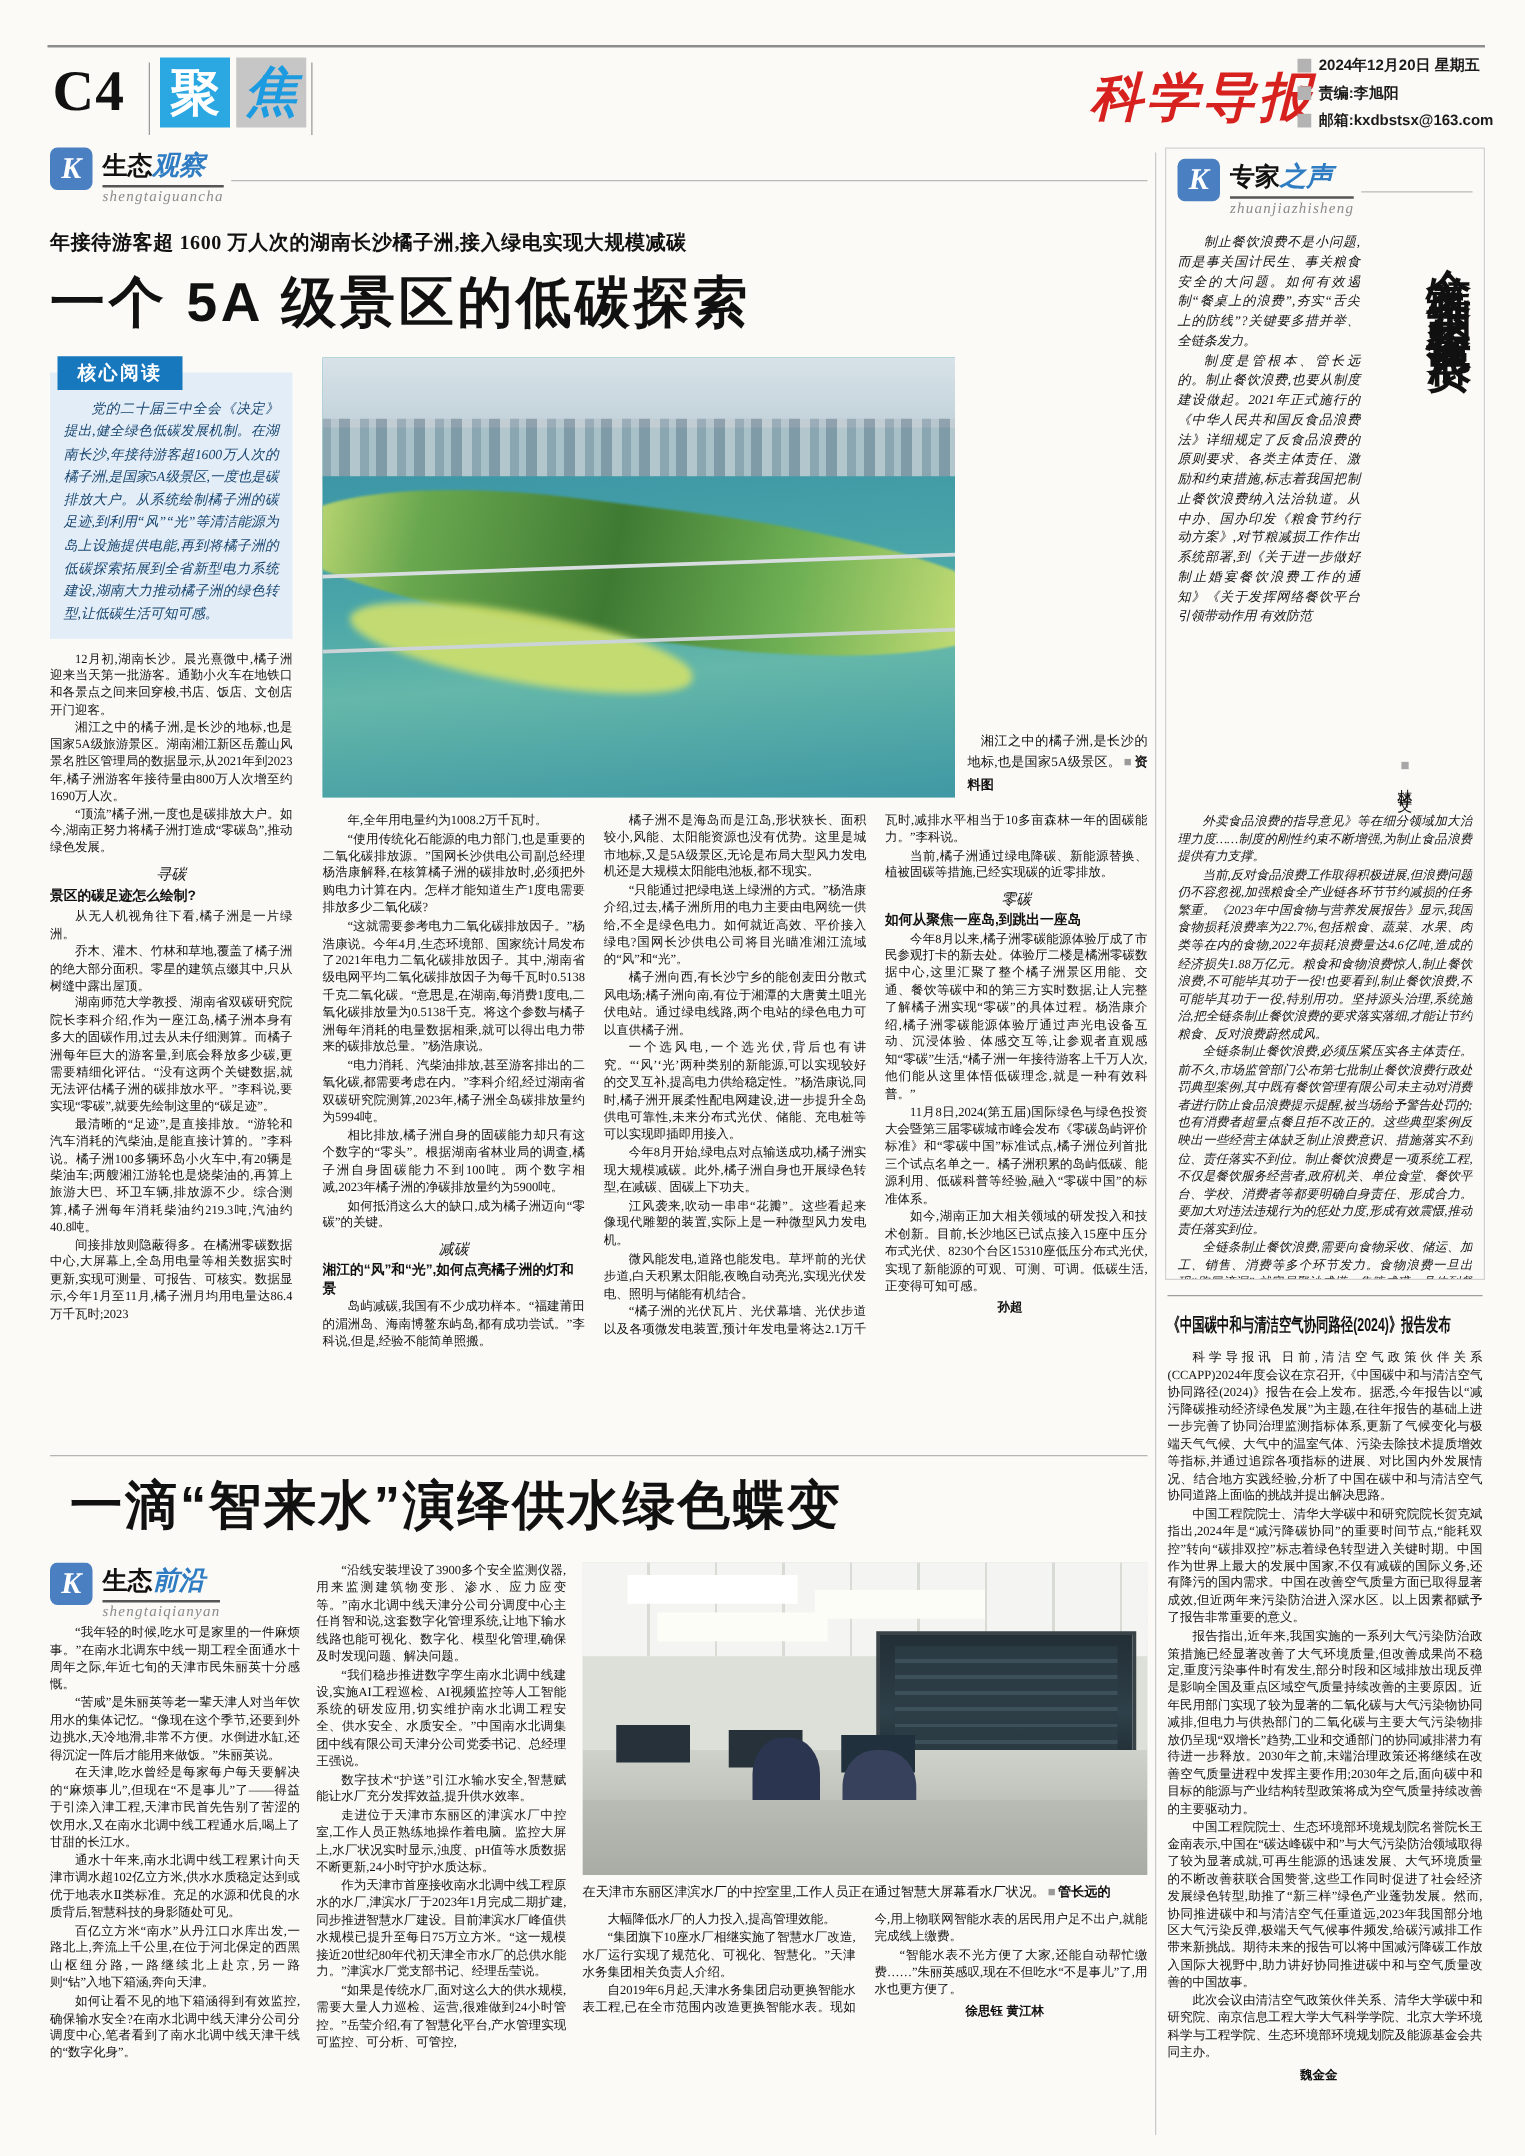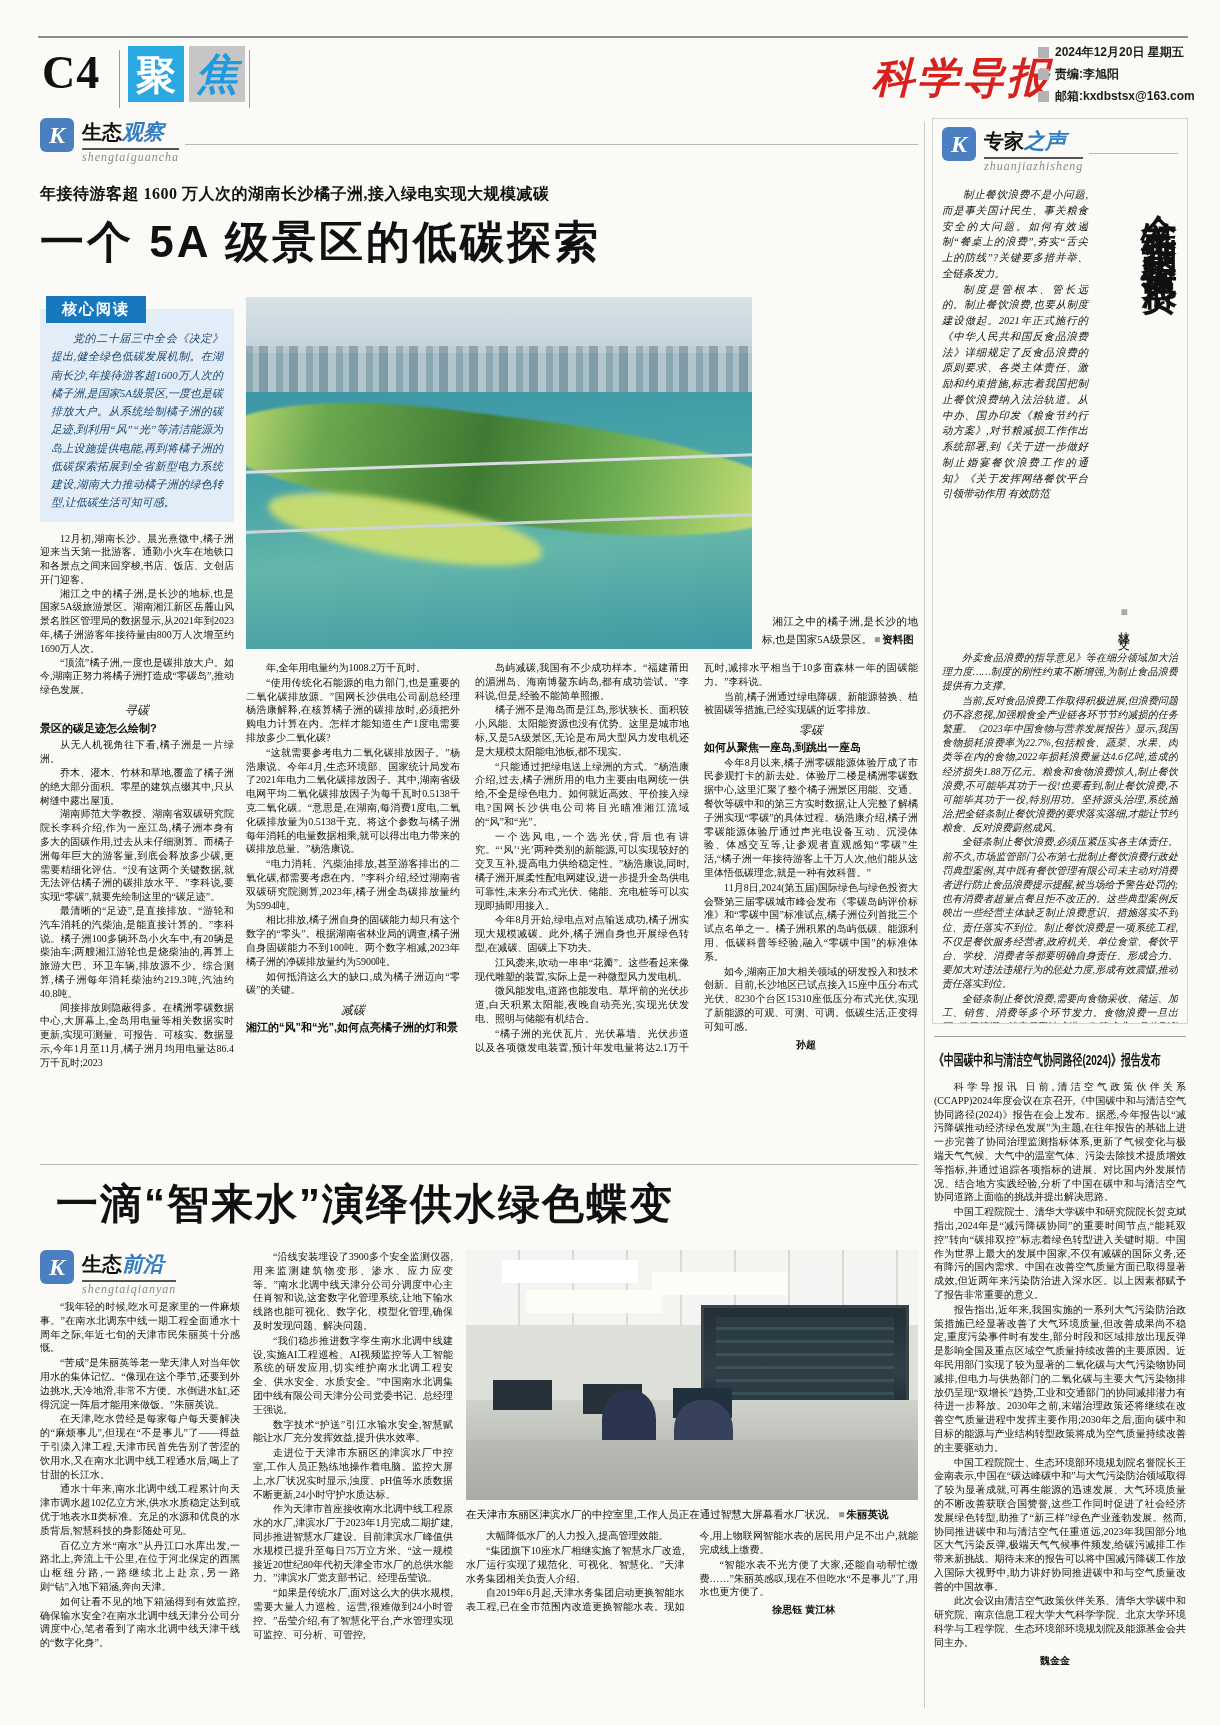--- a/index.html
+++ b/index.html
@@ -33,21 +33,21 @@
   .li.para { text-indent:2em; }
   .li.kai { text-indent:2em; font-style:italic; }
   .li.marker { text-align:center; font-style:italic; font-weight:normal; font-size:12px; margin:5px 0 2px; font-family:"Liberation Serif",serif; }
   .li.subhead { font-weight:bold; font-size:11px; line-height:1.35; font-family:"Liberation Sans","DejaVu Sans",sans-serif; text-align:left; margin-bottom:3px; }
   .li.sign { text-align:center; font-weight:bold; font-family:"Liberation Sans",sans-serif; padding-right:10px; margin-top:4px; text-indent:0; }
 
   
   .lead { position:absolute; left:40px; top:118px; width:878px; }
   .kicker { margin-top:16px; font-size:16px; font-weight:bold; letter-spacing:.5px; color:#111; }
   .headline1 { margin-top:8px; font-size:44px; font-weight:900; letter-spacing:3px; font-family:"Liberation Sans","DejaVu Sans",sans-serif; white-space:nowrap; }
-  .lead-body { display:flex; gap:12px; margin-top:25px; }
+  .lead-body { display:flex; gap:24px; margin-top:14px; }
   .colA { width:194px; flex:none; }
   .corebox { background:#e2edf7; padding:20px 11px 10px; position:relative; margin-top:12px; }
   .corebox .lab { position:absolute; top:-13px; left:6px; background:#1878be; color:#fff; font-size:15px; font-weight:bold; font-family:"Liberation Sans",sans-serif; padding:4px 16px; letter-spacing:2px; }
   .corebox .ct { font-size:11px; line-height:1.66; font-style:italic; color:#17446e; text-align:justify; text-indent:2em; }
   .col1list { margin-top:10px; max-height:610px; overflow:hidden; }
   .colB { flex:1; min-width:0; }
   .photo-row { display:flex; gap:10px; }
   .photo1 { width:506px; height:352px; position:relative; overflow:hidden; flex:none; background:#57a7ad; }
   .p1-sky { position:absolute; left:0; top:0; right:0; height:16%; background:linear-gradient(#d8e2e8,#c2d2da); }
   .p1-city { position:absolute; left:0; top:14%; right:0; height:15%; background:repeating-linear-gradient(90deg,#93a6b2 0 7px,#b6c4cc 7px 13px,#8699a6 13px 22px,#c2ccd2 22px 30px); opacity:.85; }
@@ -179,20 +179,21 @@
             <div class="li para">“使用传统化石能源的电力部门,也是重要的二氧化碳排放源。”国网长沙供电公司副总经理杨浩康解释,在核算橘子洲的碳排放时,必须把外购电力计算在内。怎样才能知道生产1度电需要排放多少二氧化碳?</div>
             <div class="li para">“这就需要参考电力二氧化碳排放因子。”杨浩康说。今年4月,生态环境部、国家统计局发布了2021年电力二氧化碳排放因子。其中,湖南省级电网平均二氧化碳排放因子为每千瓦时0.5138千克二氧化碳。“意思是,在湖南,每消费1度电,二氧化碳排放量为0.5138千克。将这个参数与橘子洲每年消耗的电量数据相乘,就可以得出电力带来的碳排放总量。”杨浩康说。</div>
             <div class="li para">“电力消耗、汽柴油排放,甚至游客排出的二氧化碳,都需要考虑在内。”李科介绍,经过湖南省双碳研究院测算,2023年,橘子洲全岛碳排放量约为5994吨。</div>
             <div class="li para">相比排放,橘子洲自身的固碳能力却只有这个数字的“零头”。根据湖南省林业局的调查,橘子洲自身固碳能力不到100吨。两个数字相减,2023年橘子洲的净碳排放量约为5900吨。</div>
             <div class="li para">如何抵消这么大的缺口,成为橘子洲迈向“零碳”的关键。</div>
             <div class="li marker">减碳</div>
             <div class="li subhead">湘江的“风”和“光”,如何点亮橘子洲的灯和景</div>
             <div class="li para">岛屿减碳,我国有不少成功样本。“福建莆田的湄洲岛、海南博鳌东屿岛,都有成功尝试。”李科说,但是,经验不能简单照搬。</div>
             <div class="li para">橘子洲不是海岛而是江岛,形状狭长、面积较小,风能、太阳能资源也没有优势。这里是城市地标,又是5A级景区,无论是布局大型风力发电机还是大规模太阳能电池板,都不现实。</div>
             <div class="li para">“只能通过把绿电送上绿洲的方式。”杨浩康介绍,过去,橘子洲所用的电力主要由电网统一供给,不全是绿色电力。如何就近高效、平价接入绿电?国网长沙供电公司将目光瞄准湘江流域的“风”和“光”。</div>
+            <div class="li para">橘子洲向西,有长沙宁乡的能创麦田分散式风电场;橘子洲向南,有位于湘潭的大唐黄土咀光伏电站。通过绿电线路,两个电站的绿色电力可以直供橘子洲。</div>
             <div class="li para">一个选风电,一个选光伏,背后也有讲究。“‘风’‘光’两种类别的新能源,可以实现较好的交叉互补,提高电力供给稳定性。”杨浩康说,同时,橘子洲开展柔性配电网建设,进一步提升全岛供电可靠性,未来分布式光伏、储能、充电桩等可以实现即插即用接入。</div>
             <div class="li para">今年8月开始,绿电点对点输送成功,橘子洲实现大规模减碳。此外,橘子洲自身也开展绿色转型,在减碳、固碳上下功夫。</div>
             <div class="li para">江风袭来,吹动一串串“花瓣”。这些看起来像现代雕塑的装置,实际上是一种微型风力发电机。</div>
             <div class="li para">微风能发电,道路也能发电。草坪前的光伏步道,白天积累太阳能,夜晚自动亮光,实现光伏发电、照明与储能有机结合。</div>
             <div class="li para">“橘子洲的光伏瓦片、光伏幕墙、光伏步道以及各项微发电装置,预计年发电量将达2.1万千瓦时,减排水平相当于10多亩森林一年的固碳能力。”李科说。</div>
             <div class="li para">当前,橘子洲通过绿电降碳、新能源替换、植被固碳等措施,已经实现碳的近零排放。</div>
             <div class="li marker">零碳</div>
             <div class="li subhead">如何从聚焦一座岛,到跳出一座岛</div>
             <div class="li para">今年8月以来,橘子洲零碳能源体验厅成了市民参观打卡的新去处。体验厅二楼是橘洲零碳数据中心,这里汇聚了整个橘子洲景区用能、交通、餐饮等碳中和的第三方实时数据,让人完整了解橘子洲实现“零碳”的具体过程。杨浩康介绍,橘子洲零碳能源体验厅通过声光电设备互动、沉浸体验、体感交互等,让参观者直观感知“零碳”生活,“橘子洲一年接待游客上千万人次,他们能从这里体悟低碳理念,就是一种有效科普。”</div>
             <div class="li para">11月8日,2024(第五届)国际绿色与绿色投资大会暨第三届零碳城市峰会发布《零碳岛屿评价标准》和“零碳中国”标准试点,橘子洲位列首批三个试点名单之一。橘子洲积累的岛屿低碳、能源利用、低碳科普等经验,融入“零碳中国”的标准体系。</div>
@@ -239,21 +240,21 @@
           <div class="p2-ceil"></div>
           <div class="p2-light"></div>
           <div class="p2-wall"></div>
           <div class="p2-screen"></div>
           <div class="p2-desk"></div>
           <div class="p2-mon"></div>
           <div class="p2-p1"></div>
           <div class="p2-p2"></div>
           <div class="p2-floor"></div>
         </div>
-        <div class="cap2"><span>在天津市东丽区津滨水厂的中控室里,工作人员正在通过智慧大屏幕看水厂状况。</span><span class="credit"><span class="bb">■</span><b>朱丽英说</b></span></div>
+        <div class="cap2"><span>在天津市东丽区津滨水厂的中控室里,工作人员正在通过智慧大屏幕看水厂状况。</span><span class="credit"><span class="bb">■</span><b>管长远的</b></span></div>
         <div class="wflow">
             <div class="li para">大幅降低水厂的人力投入,提高管理效能。</div>
             <div class="li para">“集团旗下10座水厂相继实施了智慧水厂改造,水厂运行实现了规范化、可视化、智慧化。”天津水务集团相关负责人介绍。</div>
             <div class="li para">自2019年6月起,天津水务集团启动更换智能水表工程,已在全市范围内改造更换智能水表。现如今,用上物联网智能水表的居民用户足不出户,就能完成线上缴费。</div>
             <div class="li para">“智能水表不光方便了大家,还能自动帮忙缴费……”朱丽英感叹,现在不但吃水“不是事儿”了,用水也更方便了。</div>
             <div class="li sign">徐思钰 黄江林</div>
           </div>
       </div>
     </div>
   </section>

